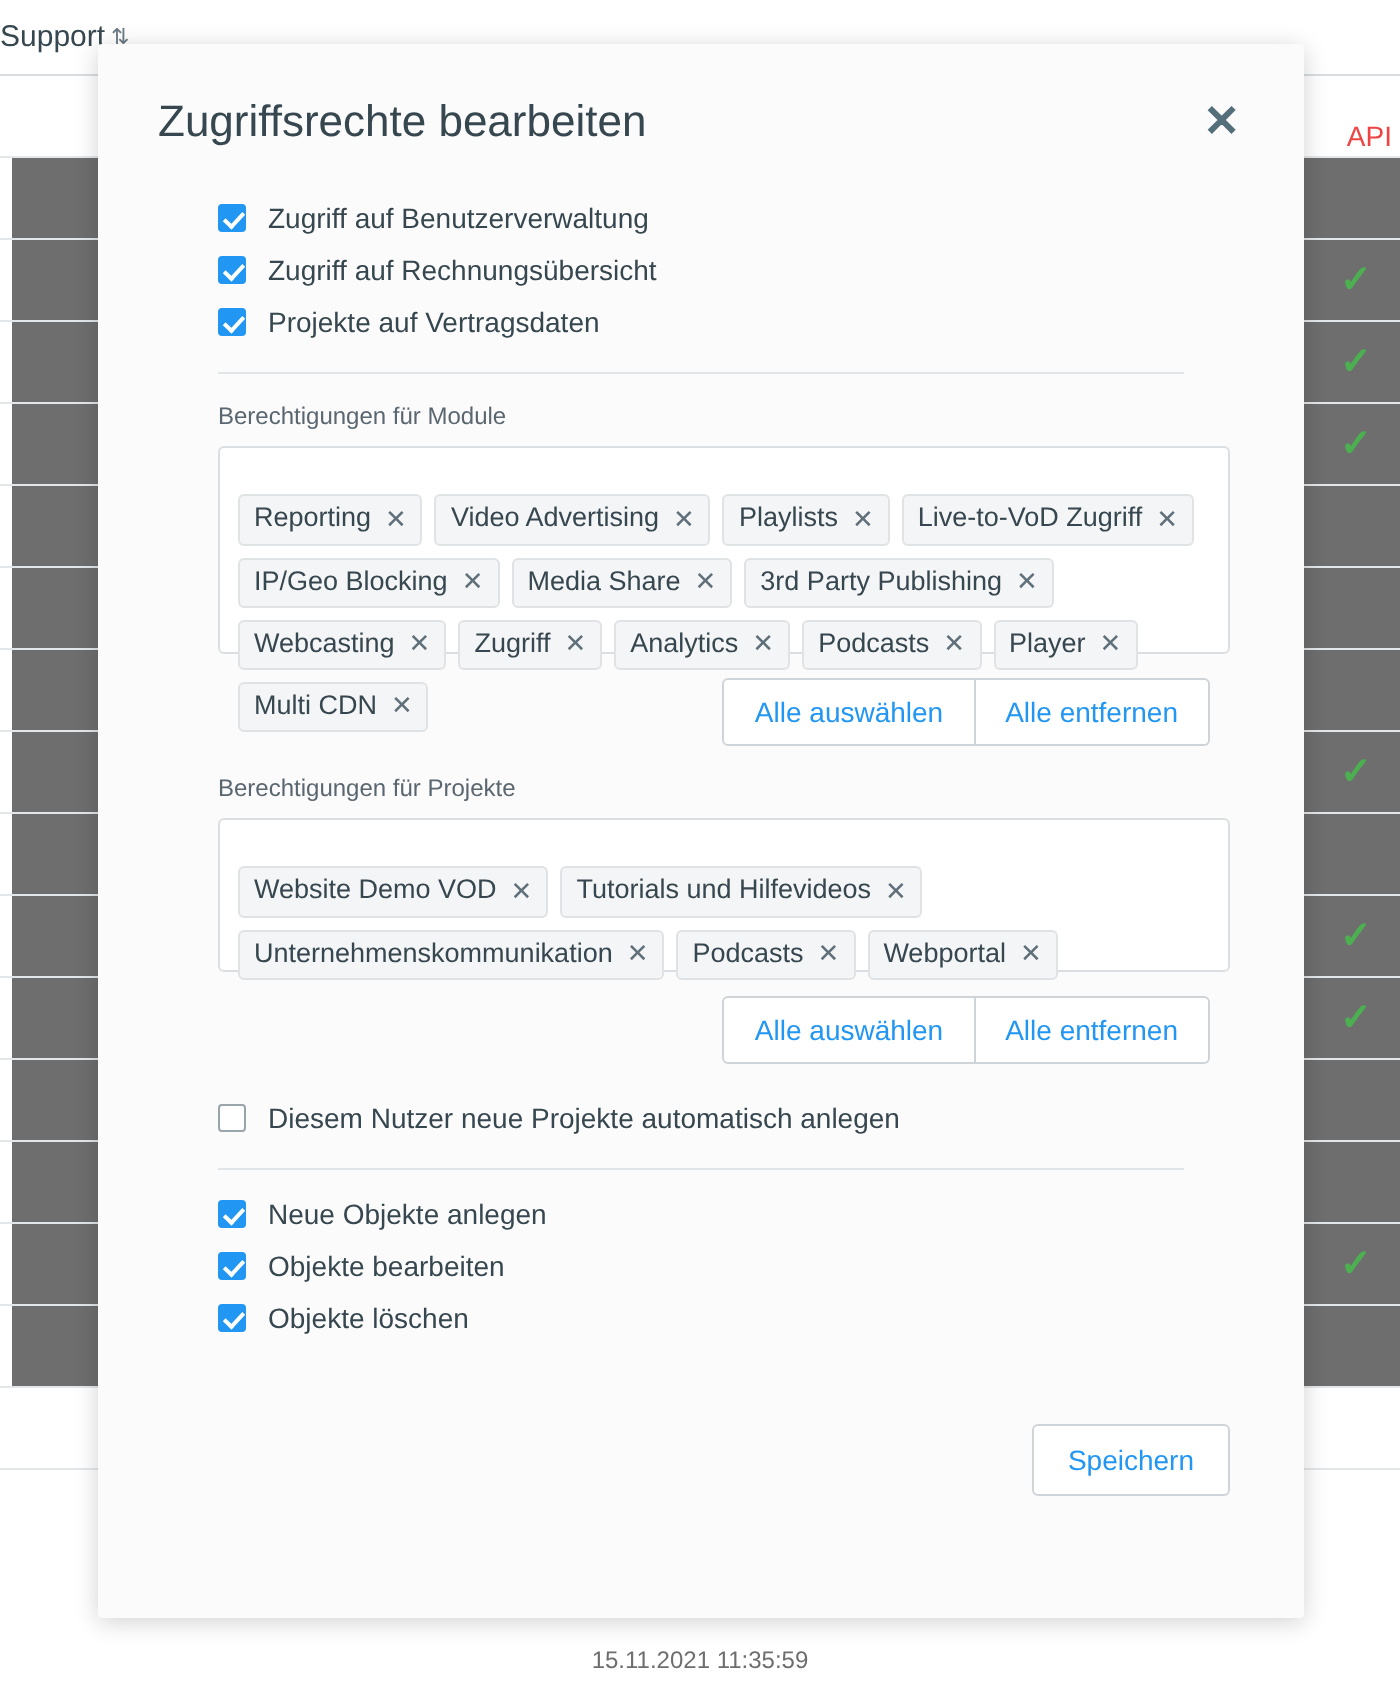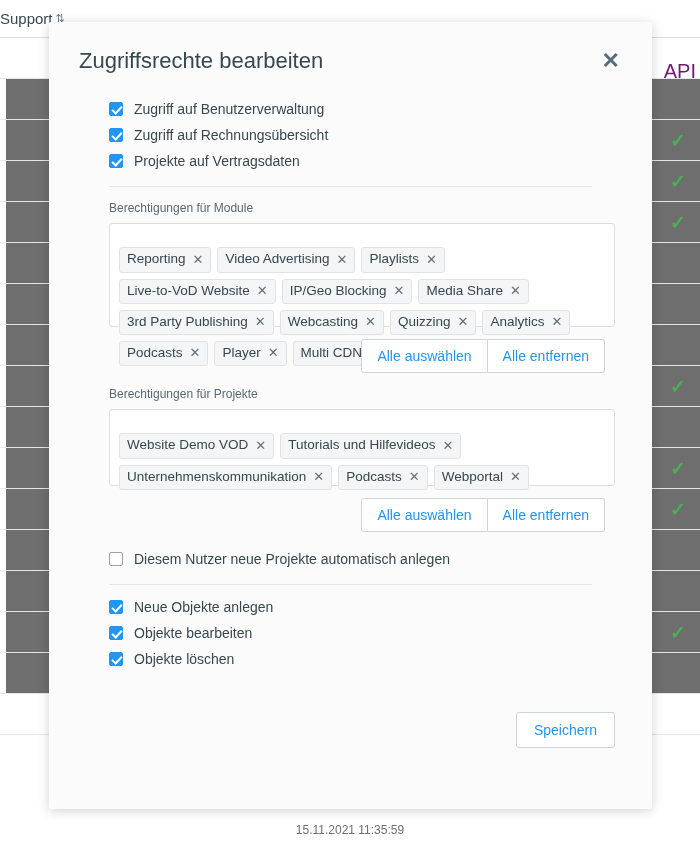--- a/index.html
+++ b/index.html
@@ -328,21 +328,21 @@
         <div class="bg-row grey">
           <div class="left-white"></div>
           <div class="api-col"></div>
         </div>
         <div class="bg-row white">
           <div class="left-white"></div>
           <div class="api-col"></div>
         </div>
       </div>
     <div class="bg-footer-text">15.11.2021 11:35:59</div>
-  <span style="position: absolute; right: 4px; top: 60px; font-size: 20px; color: #701a75;">API</span>
+  <span style="position: absolute; right: 4px; top: 60px; font-size: 14px; color: #ef4444;">API</span>
     </div>
 
   <div class="modal">
 
     <div class="modal-header">
       <h1 class="modal-title">Zugriffsrechte bearbeiten</h1>
       <span class="close-icon">✕</span>
     </div>
 
     <div>
@@ -366,36 +366,36 @@
     <div class="token-box modules"><span class="token">
           <span>Reporting</span>
           <span class="x">✕</span>
         </span><span class="token">
           <span>Video Advertising</span>
           <span class="x">✕</span>
         </span><span class="token">
           <span>Playlists</span>
           <span class="x">✕</span>
         </span><span class="token">
-          <span>Live-to-VoD Website</span>
+          <span>Live-to-VoD Zugriff</span>
           <span class="x">✕</span>
         </span><span class="token">
           <span>IP/Geo Blocking</span>
           <span class="x">✕</span>
         </span><span class="token">
           <span>Media Share</span>
           <span class="x">✕</span>
         </span><span class="token">
           <span>3rd Party Publishing</span>
           <span class="x">✕</span>
         </span><span class="token">
           <span>Webcasting</span>
           <span class="x">✕</span>
         </span><span class="token">
-          <span>Quizzing</span>
+          <span>Zugriff</span>
           <span class="x">✕</span>
         </span><span class="token">
           <span>Analytics</span>
           <span class="x">✕</span>
         </span><span class="token">
           <span>Podcasts</span>
           <span class="x">✕</span>
         </span><span class="token">
           <span>Player</span>
           <span class="x">✕</span>

